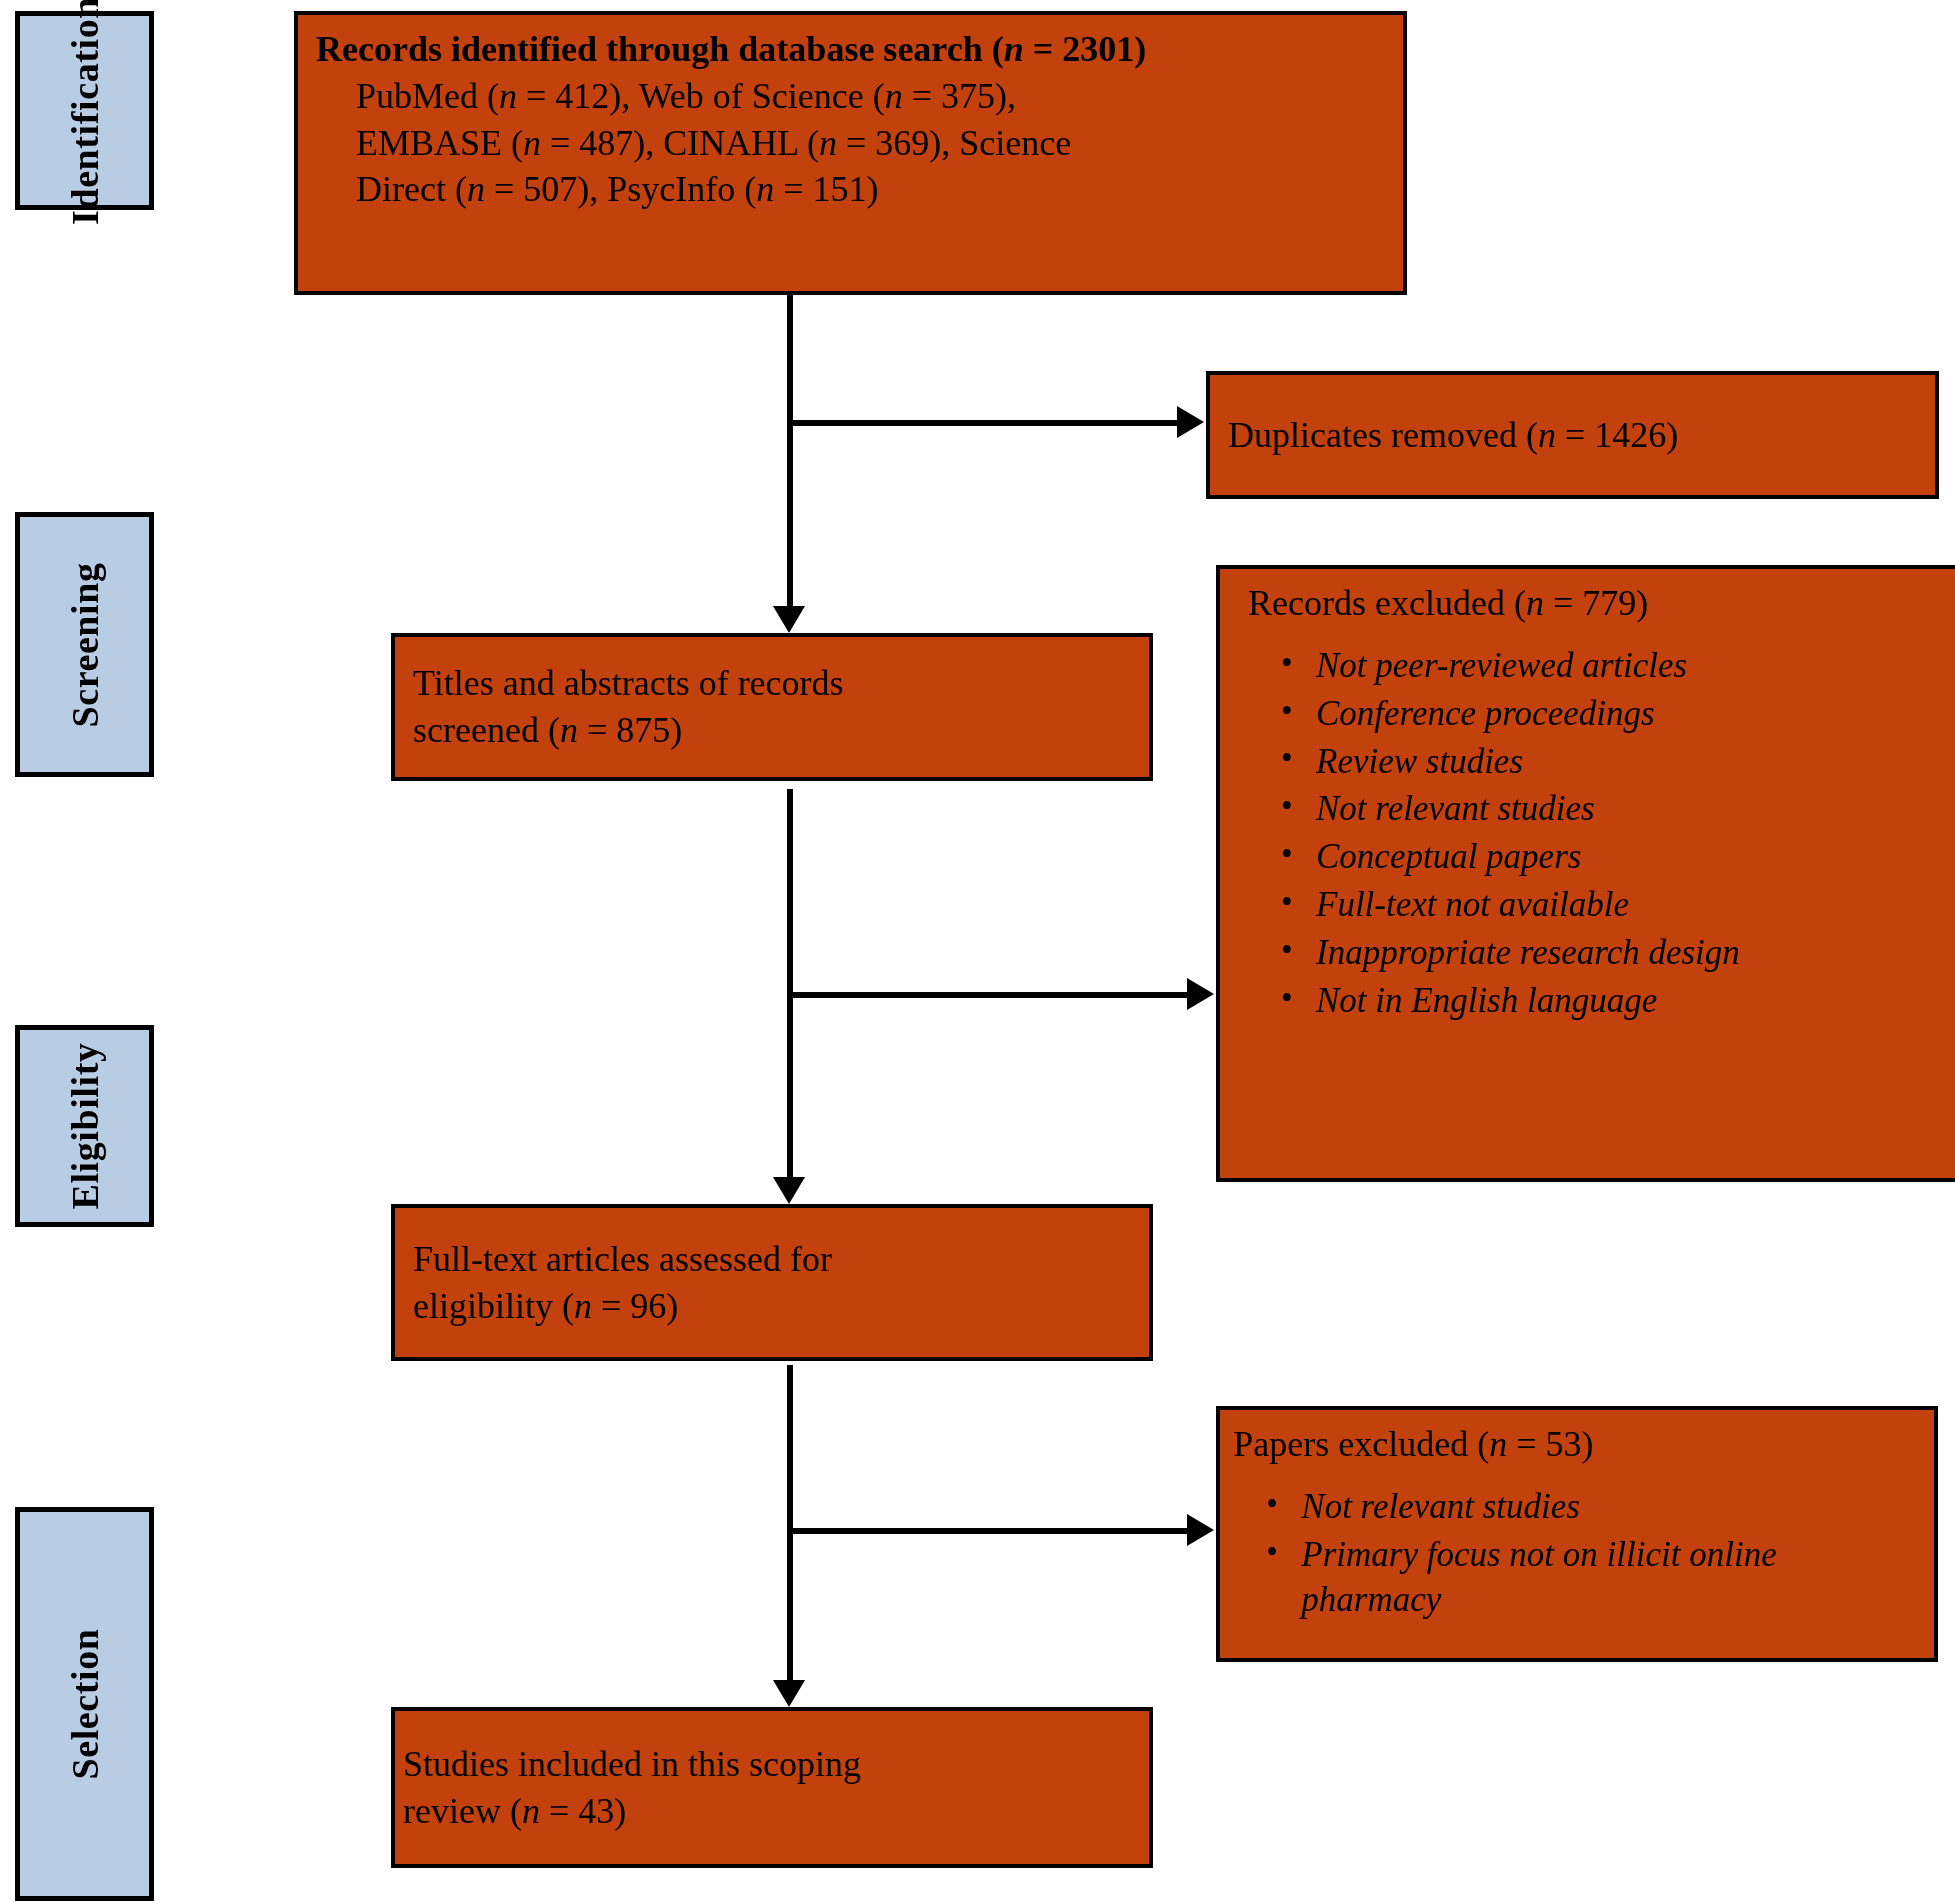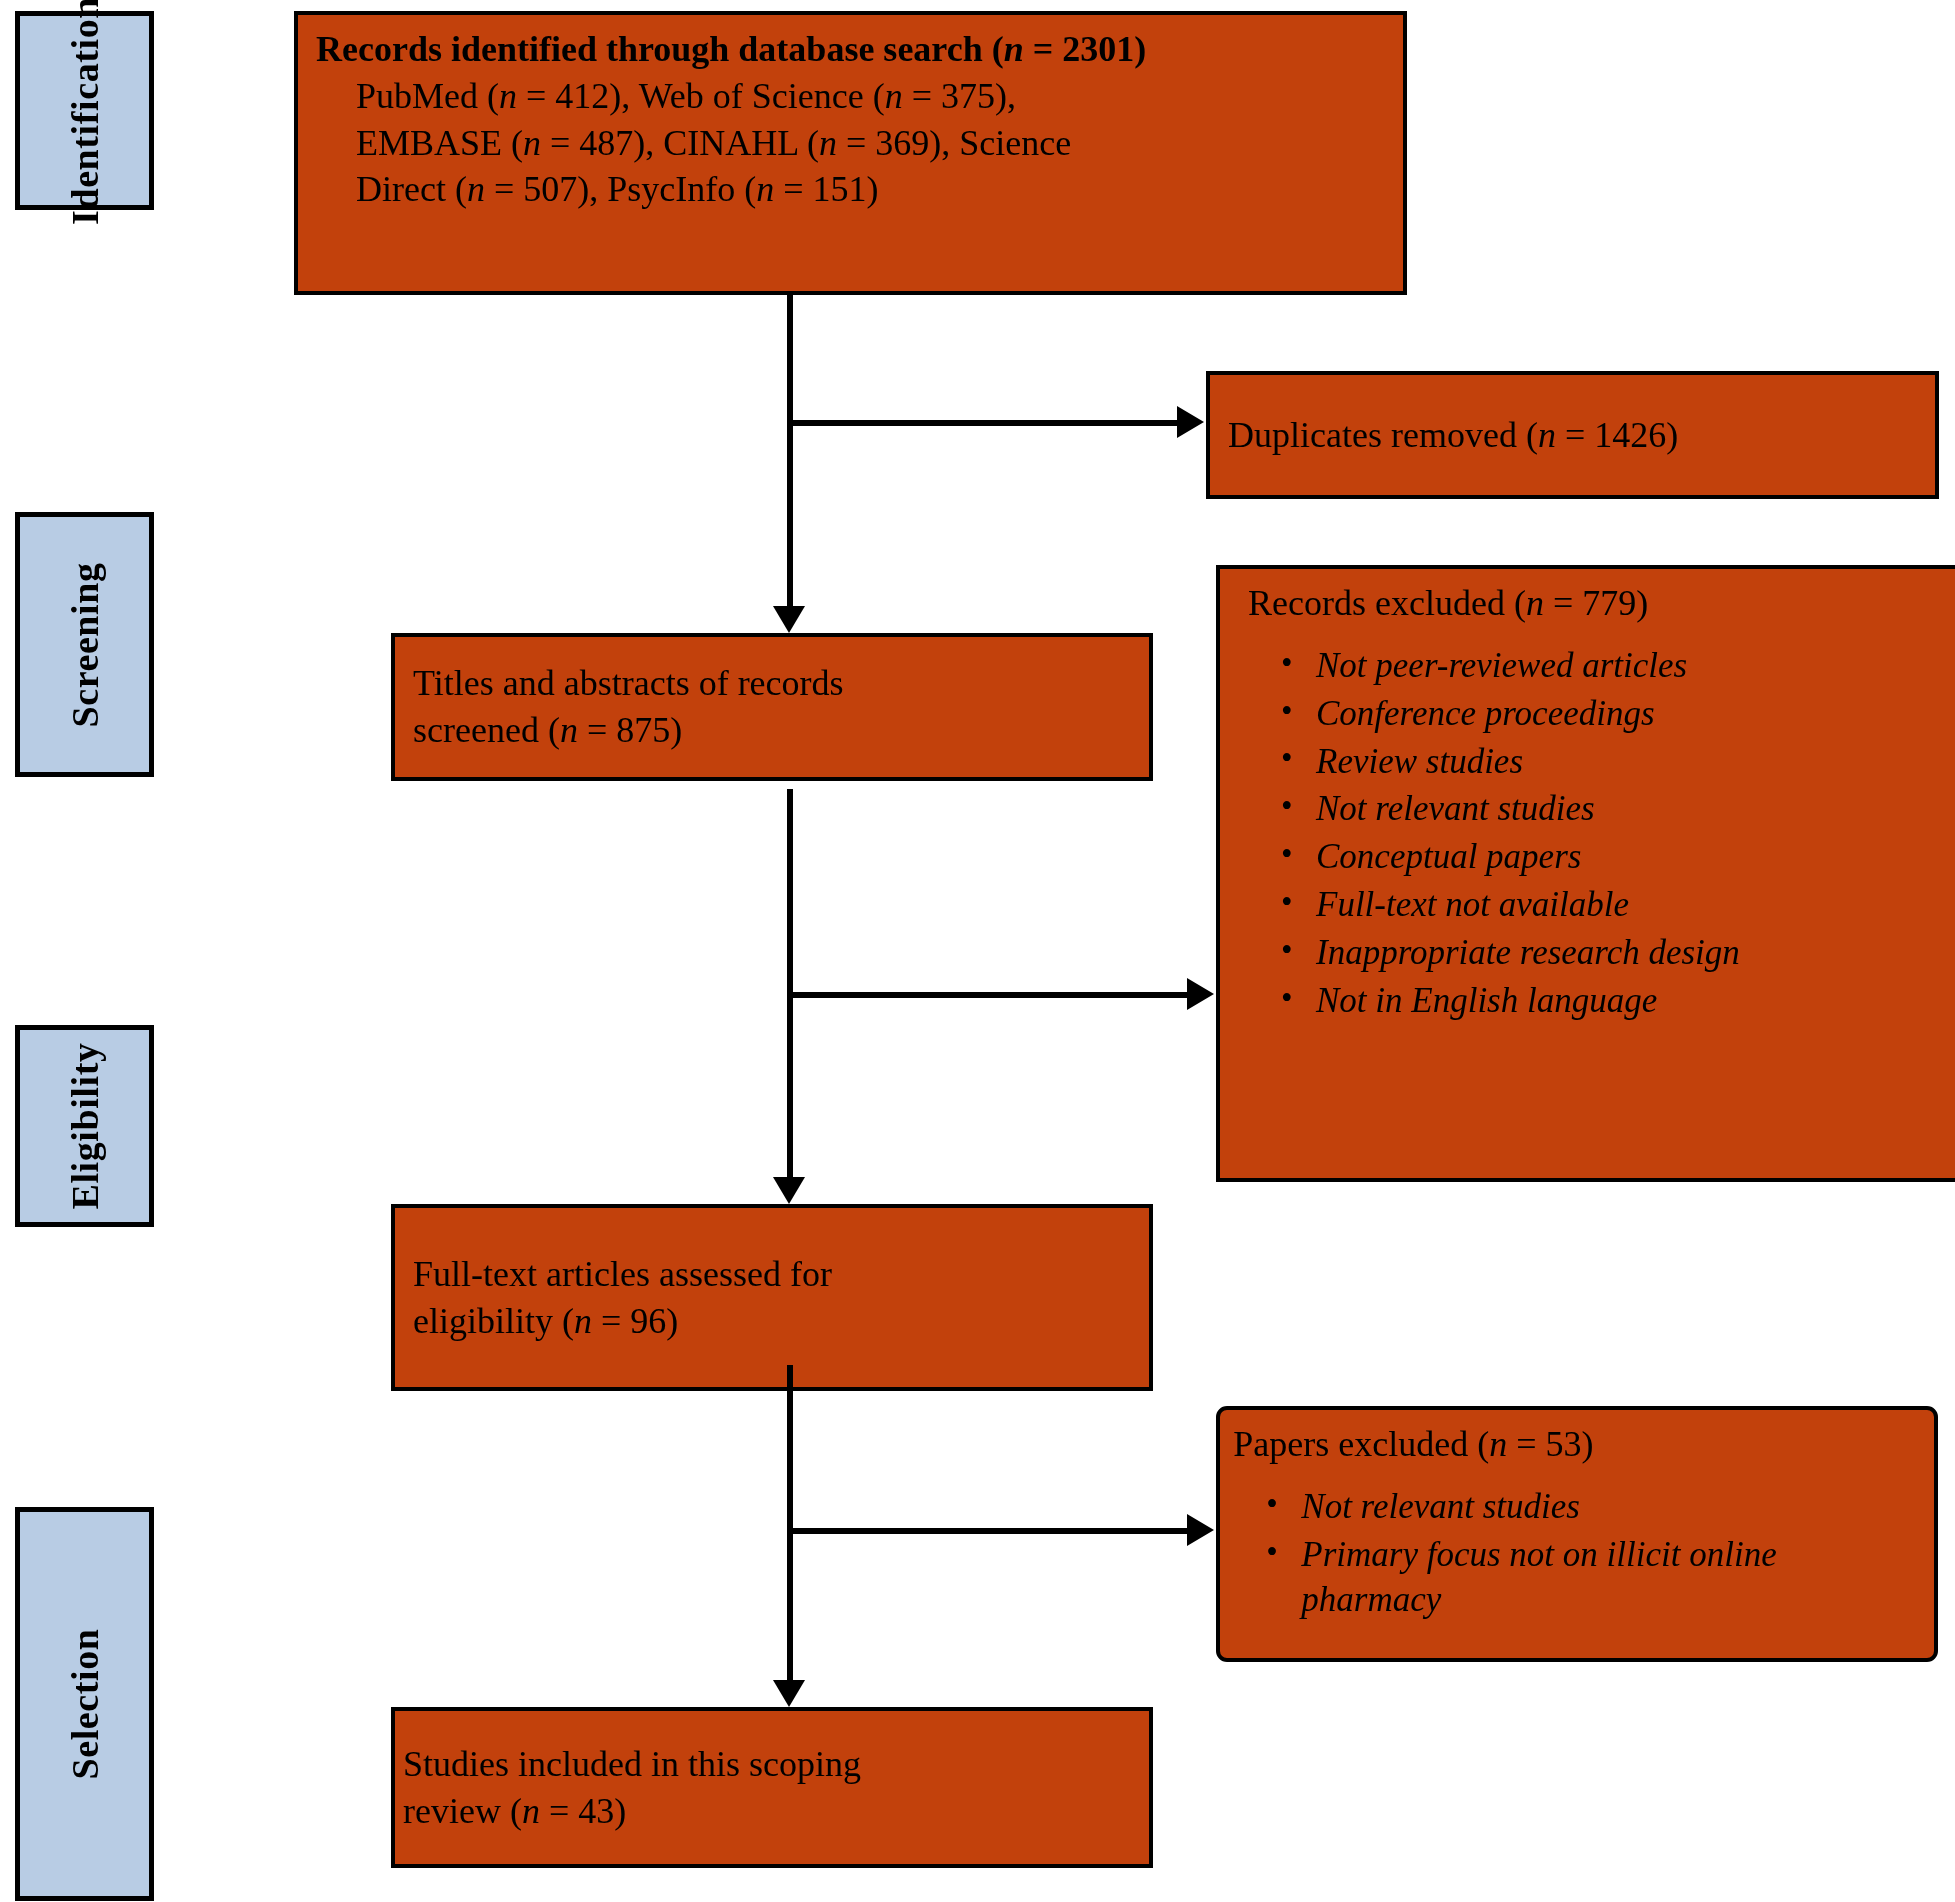--- a/index.html
+++ b/index.html
@@ -140,32 +140,32 @@
       <li>Conference proceedings</li>
       <li>Review studies</li>
       <li>Not relevant studies</li>
       <li>Conceptual papers</li>
       <li>Full-text not available</li>
       <li>Inappropriate research design</li>
       <li>Not in English language</li>
     </ul>
   </div>
 
-  <div class="flow-box" style="left:391px;top:1204px;width:762px;height:187px;display:flex;flex-direction:column;justify-content:center;">
+  <div class="flow-box" style="left:391px;top:1204px;width:762px;height:157px;display:flex;flex-direction:column;justify-content:center;">
     <div class="line">Full-text articles assessed for</div>
     <div class="line">eligibility (<i>n</i> = 96)</div>
   </div>
 
   <div class="vline" style="left:787px;top:1365px;height:315px;"></div>
   <div class="arrow-down" style="left:773px;top:1680px;"></div>
 
   <div class="hline" style="left:787px;top:1528px;width:401px;"></div>
   <div class="arrow-right" style="left:1187px;top:1514px;"></div>
 
-  <div class="flow-box" style="left:1216px;top:1406px;width:722px;height:256px;padding:11px 13.3px;border-radius:11px;">
+  <div class="flow-box" style="left:1216px;top:1406px;width:722px;height:256px;padding:11px 13.3px;">
     <div class="line">Papers excluded (<i>n</i> = 53)</div>
     <ul class="bullets">
       <li>Not relevant studies</li>
       <li>Primary focus not on illicit online pharmacy</li>
     </ul>
   </div>
 
   <div class="flow-box" style="left:391px;top:1707px;width:762px;height:161px;display:flex;flex-direction:column;justify-content:center;padding-left:8px;">
     <div class="line">Studies included in this scoping</div>
     <div class="line">review (<i>n</i> = 43)</div>

